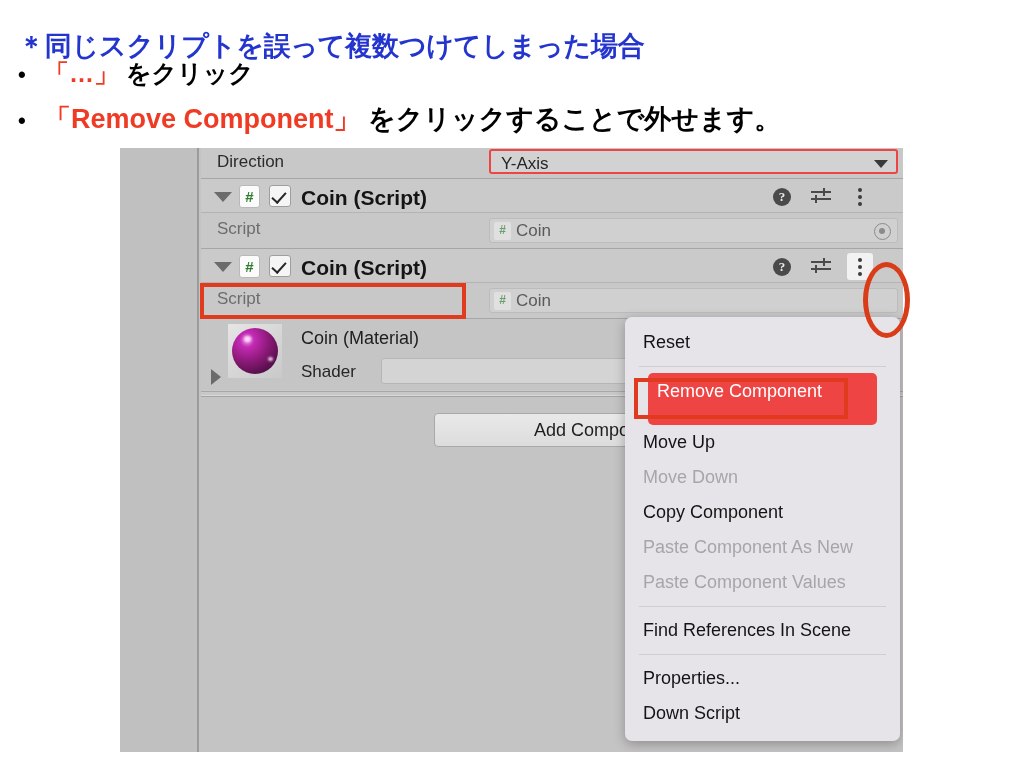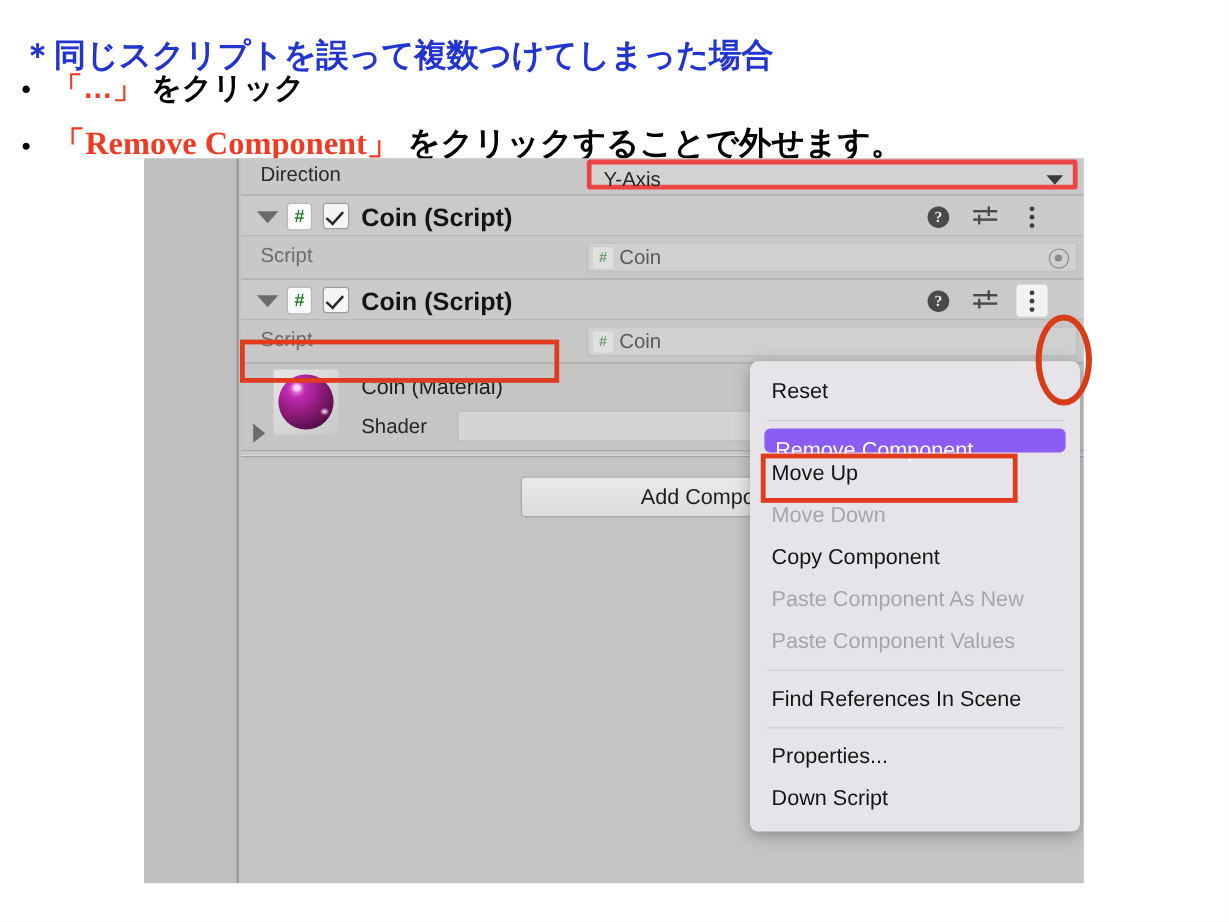--- a/index.html
+++ b/index.html
@@ -32,36 +32,36 @@
     letter-spacing: -0.2px;
     white-space: nowrap;
   }
   .bullet-row {
     position: absolute;
     left: 18px;
     white-space: nowrap;
     font-weight: bold;
   }
   .bullet-row.b1 { top: 57px; font-size: 25px; }
-  .bullet-row.b2 { top: 101px; font-size: 27px; font-family: Liberation Serif, serif; }
+  .bullet-row.b2 { top: 101px; font-size: 27px; }
   .bullet-dot {
     display: inline-block;
     width: 26px;
     color: #000000;
     font-size: 22px;
     vertical-align: middle;
   }
   .accent-red { color: #ef3b24; }
   .plain-black { color: #000000; }
 
   
   .inspector {
     position: absolute;
     left: 120px;
-    top: 132px;
+    top: 148px;
     width: 783px;
     height: 604px;
     background: #c4c4c4;
     overflow: hidden;
   }
   .gutter-left {
     position: absolute;
     left: 0; top: 0;
     width: 79px;
     height: 604px;
@@ -106,21 +106,21 @@
     height: 28px;
     background: #c8c8c8;
   }
   .dropdown {
     position: absolute;
     left: 288px;
     top: 1px;
     width: 409px;
     height: 25px;
     background: #d2d2d2;
-    border: 4px solid #ef4444;
+    border: 2px solid #ef4444;
     border-radius: 3px;
     box-sizing: border-box;
   }
   .dropdown-value {
     position: absolute;
     left: 10px;
     top: 3px;
     font-size: 17px;
     color: #262626;
   }
@@ -428,26 +428,26 @@
     position: relative;
     height: 35px;
     line-height: 35px;
     padding-left: 18px;
     font-size: 18px;
     color: #141414;
     white-space: nowrap;
   }
   .ctx-item.disabled { color: #a7a5ab; }
   .ctx-item.selected {
-    background: #8b5cf6;
+    background: #ef4444;
     color: #ffffff;
-    margin: 0 12px;
+    margin: 0 23px;
     padding-left: 9px;
     border-radius: 5px;
-    height: 20px;
+    height: 52px;
     line-height: 36px;
   }
   .ctx-sep {
     height: 1px;
     background: #cfccd3;
     margin: 6px 14px;
   }
 
   
   .anno-rect {

